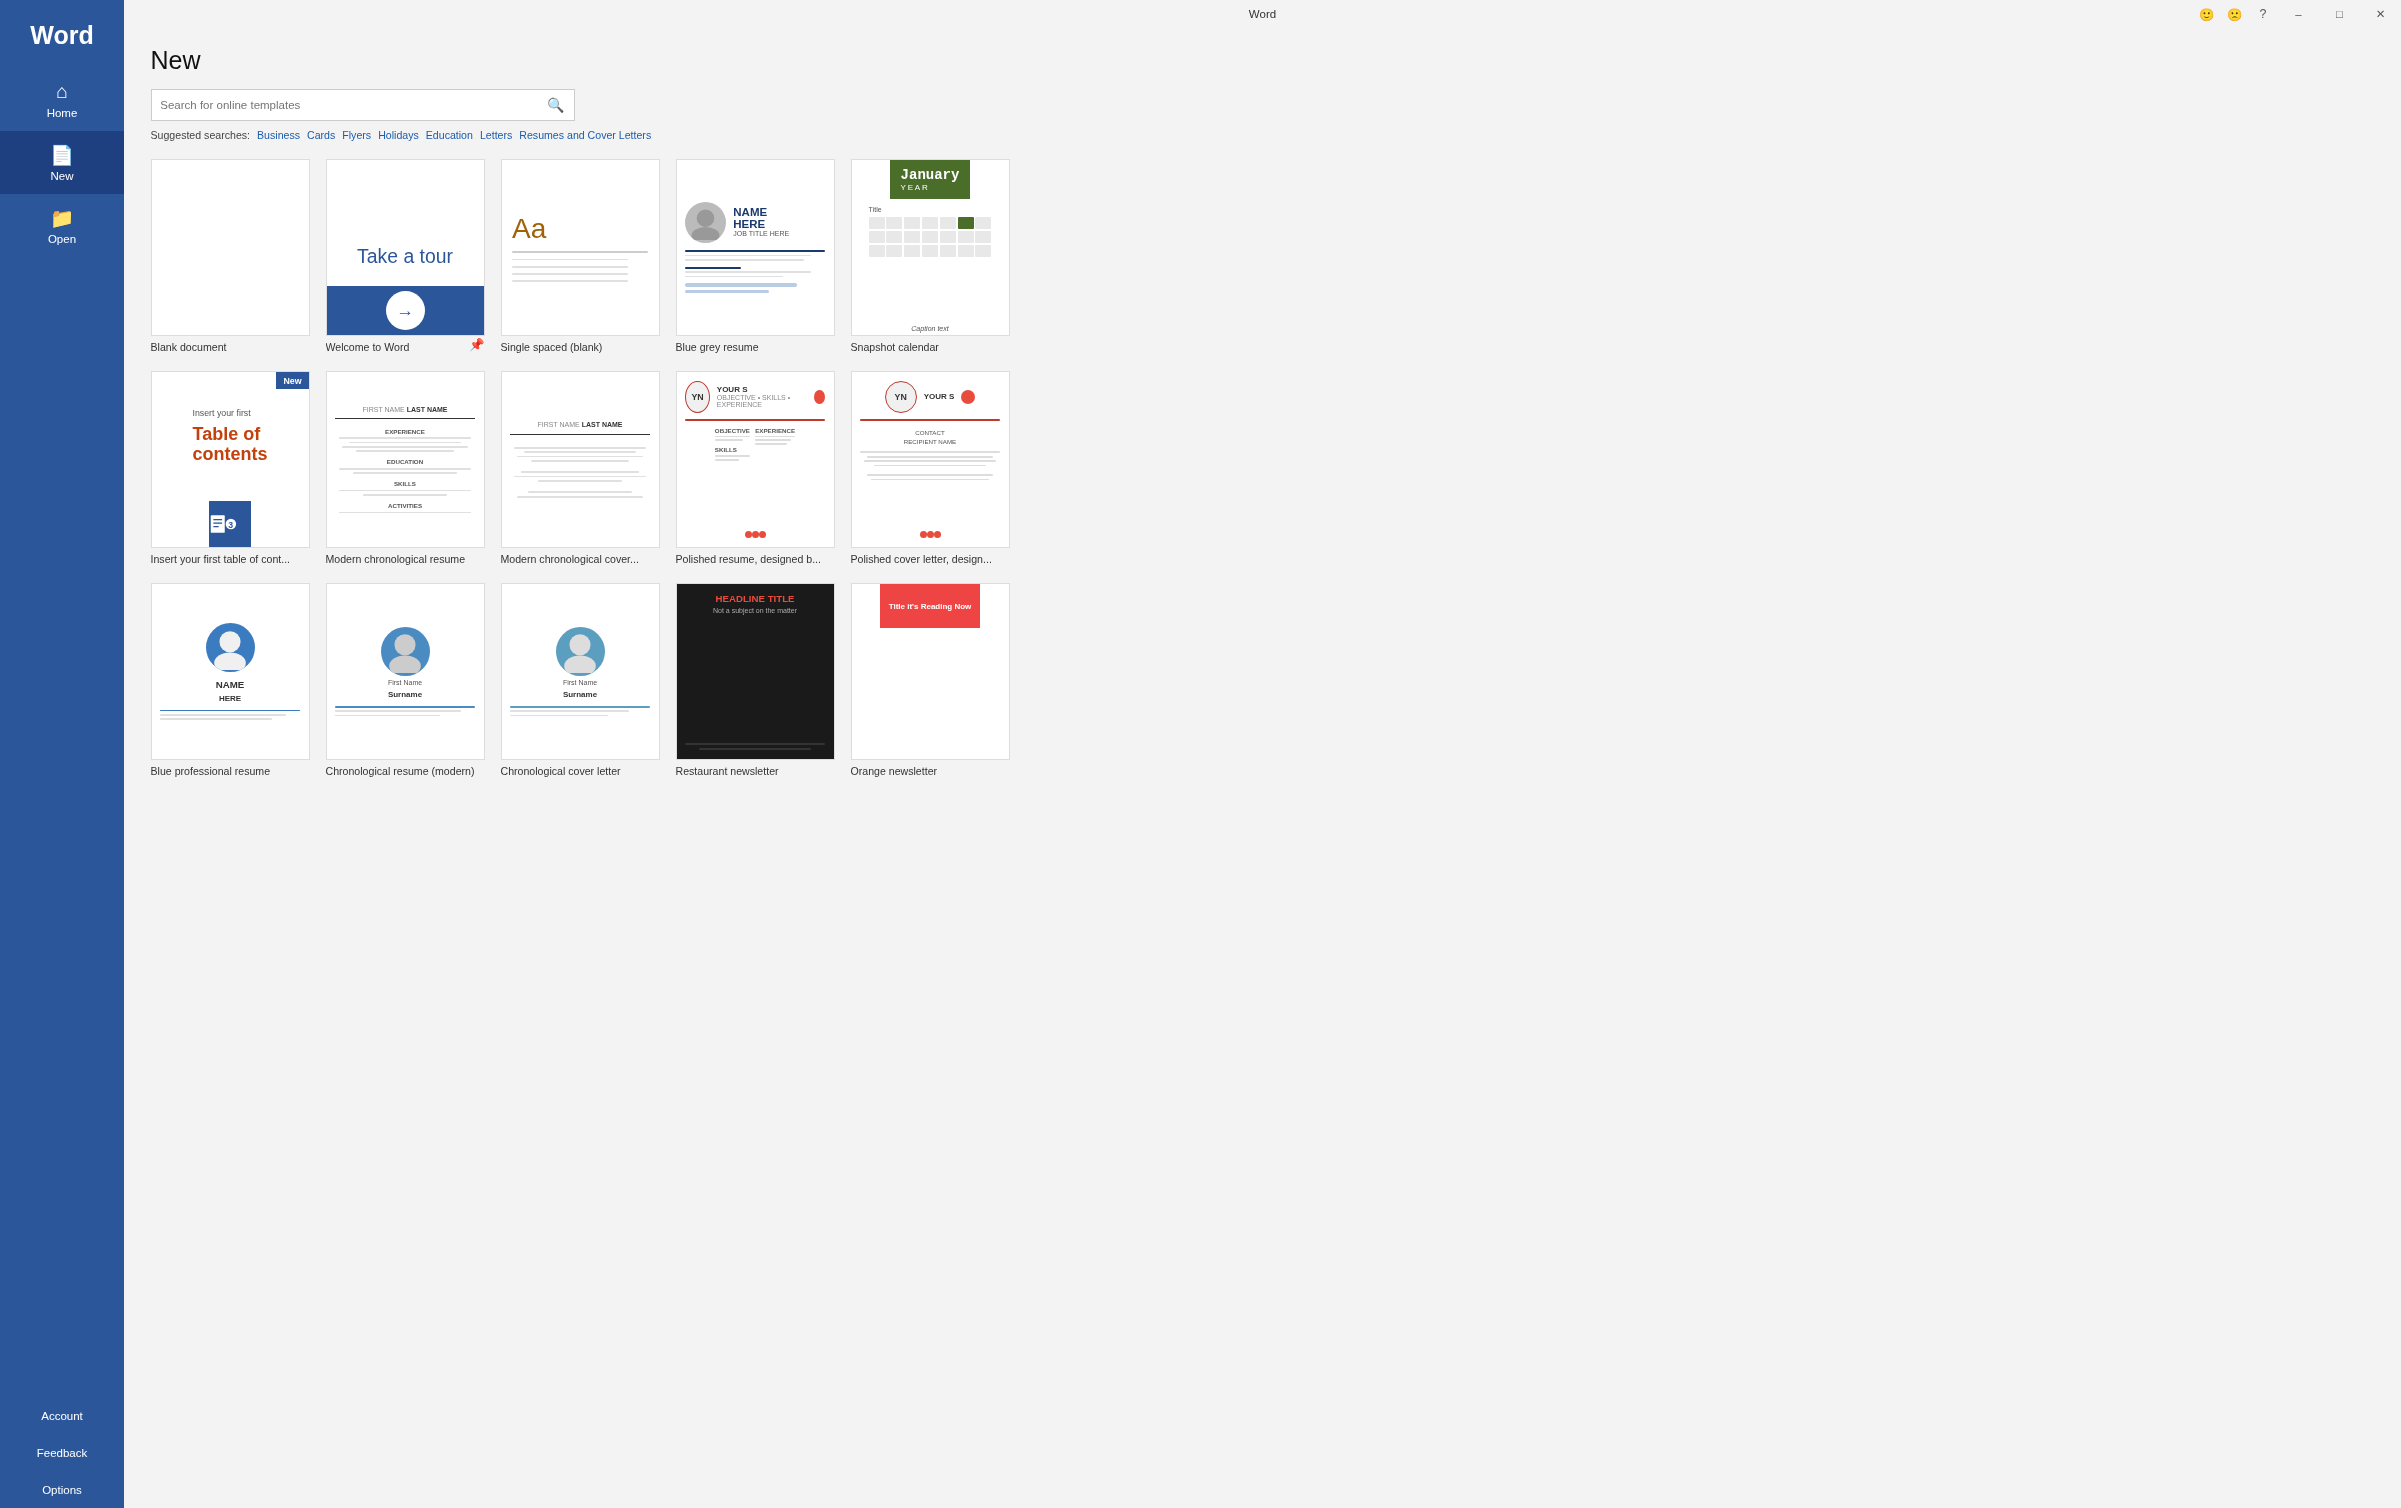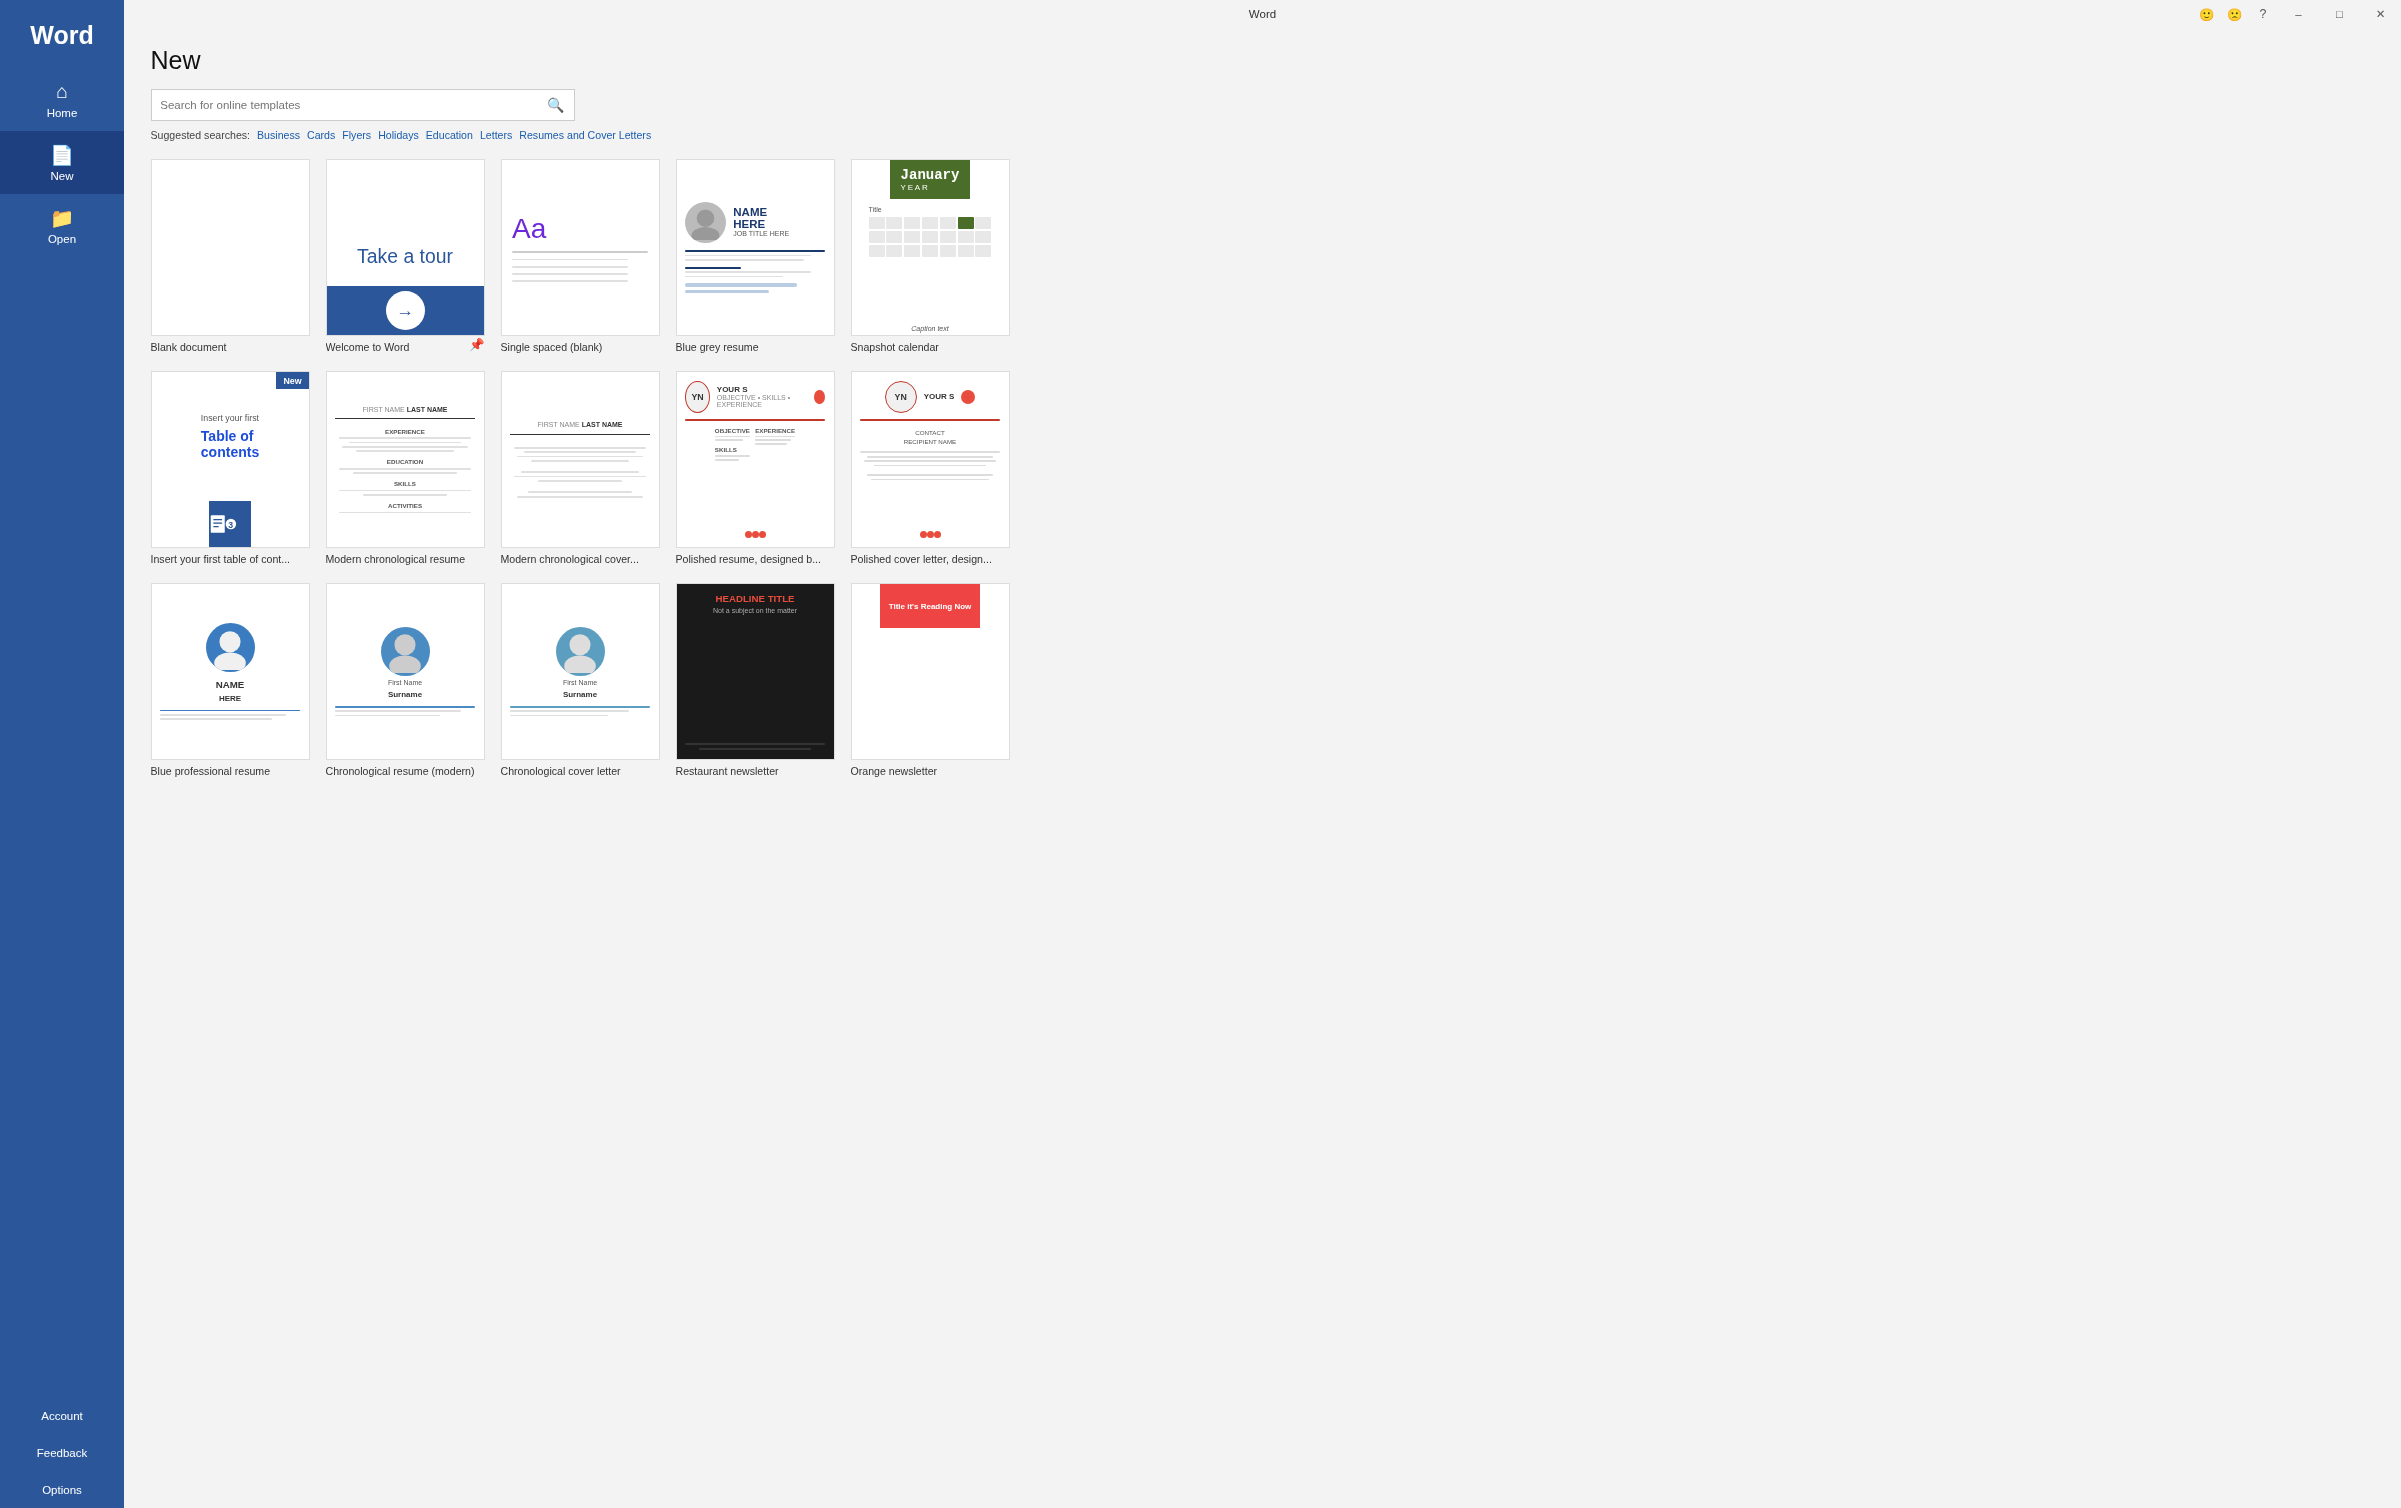--- a/index.html
+++ b/index.html
@@ -219,21 +219,21 @@
       background: white;
       border-radius: 50%;
       display: flex; align-items: center; justify-content: center;
       font-size: 17.7px; color: #2b579a;
     }
     .thumb-singlespace {
       background: white;
       display: flex; flex-direction: column;
       align-items: flex-start; padding: 14px 10.6px; gap: 5.3px;
     }
-    .thumb-aa { font-size: 28px; color: #6d28d9; }
+    .thumb-aa { font-size: 28px; color: #a16207; }
     .thumb-line { height: 2.6px; background: #ccc; width: 100%; border-radius: 1.8px; }
     .thumb-line-sm { height: 1.8px; background: #e0e0e0; width: 85%; border-radius: 1.8px; }
 
     
     .pin-icon { font-size: 12.4px; color: #777; cursor: pointer; margin-left: 3.5px; }
   </style>
 </head>
 <body>
 
 <div class="sidebar">
@@ -403,21 +403,21 @@
 
     </div>
 
     <div class="template-row">
 
       <div class="template-card">
         <div class="template-thumb" style="background:white;display:flex;flex-direction:column;justify-content:flex-end;position:relative;overflow:hidden;">
           <div style="position:absolute;top:0;right:0;background:#2b579a;color:white;font-size:8.8px;font-weight:bold;padding:3.5px 7px;">New</div>
           <div style="padding:12.4px 12.4px;flex:1;display:flex;flex-direction:column;justify-content:center;">
             <div style="font-size:8.8px;color:#555;margin-bottom:5.3px;">Insert your first</div>
-            <div style="font-size:14px;font-weight:bold;color:#1d4ed8;line-height:1.15;">Table of<br>contents</div>
+            <div style="font-size:18px;font-weight:bold;color:#c2410c;line-height:1.15;">Table of<br>contents</div>
           </div>
           <div style="background:#2b579a;height:46px;display:flex;align-items:center;justify-content:flex-end;padding-right:14px;">
             <svg width="28" height="28" viewBox="0 0 32 32" fill="none">
               <rect x="2" y="6" width="16" height="20" fill="white" rx="1"></rect>
               <line x1="5" y1="11" x2="15" y2="11" stroke="#2b579a" stroke-width="1.5"></line>
               <line x1="5" y1="15" x2="15" y2="15" stroke="#2b579a" stroke-width="1.5"></line>
               <line x1="5" y1="19" x2="11" y2="19" stroke="#2b579a" stroke-width="1.5"></line>
               <circle cx="25" cy="16" r="6" fill="white"></circle>
               <text x="22" y="20" fill="#2b579a" font-size="10" font-weight="bold">3</text>
             </svg>

